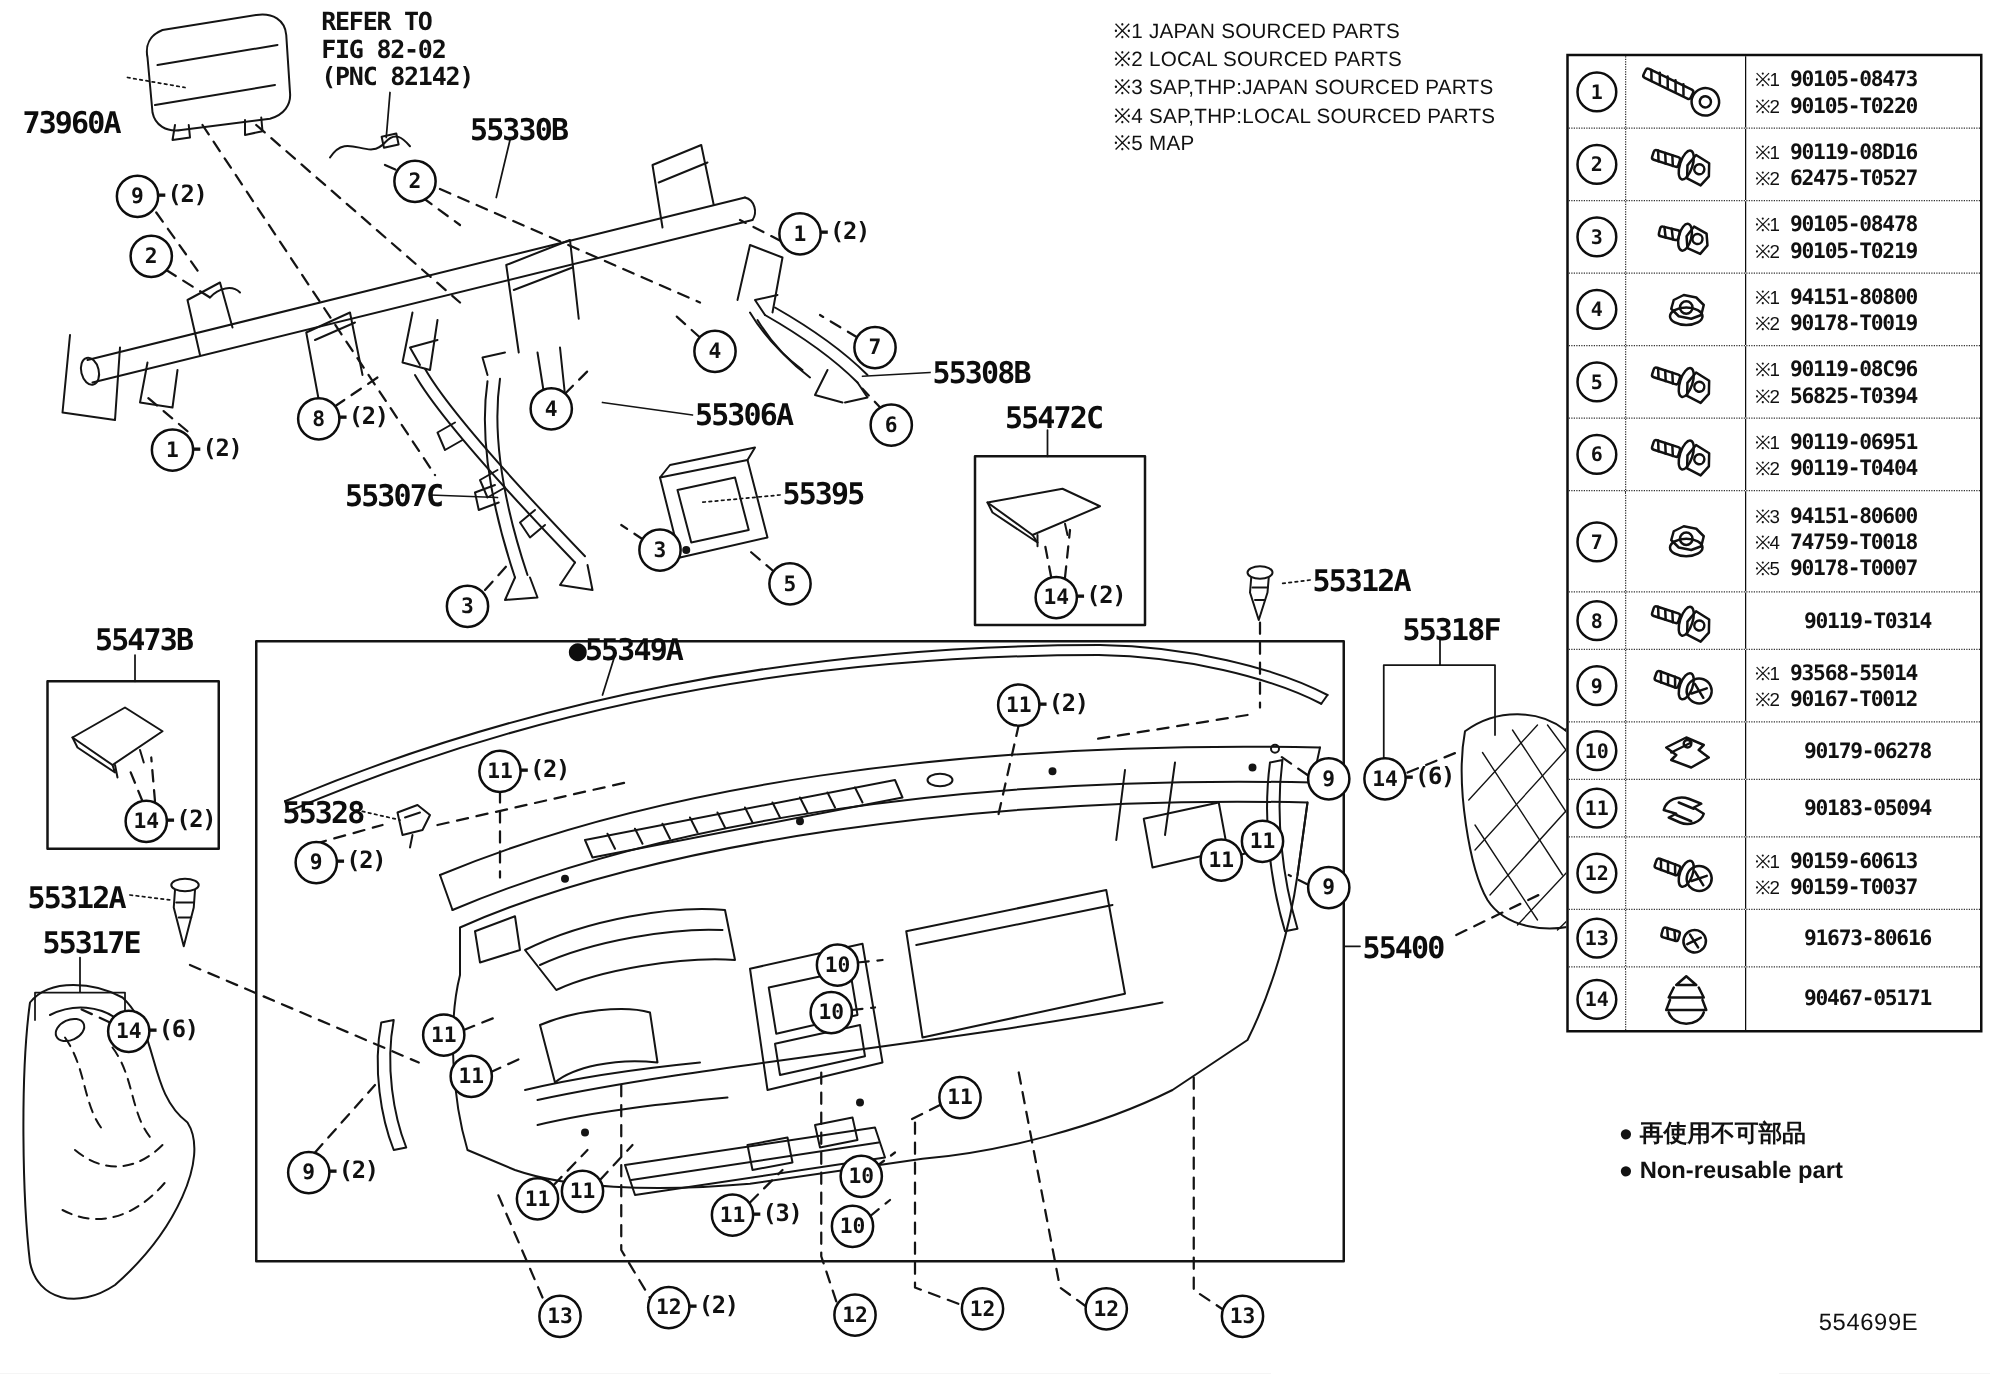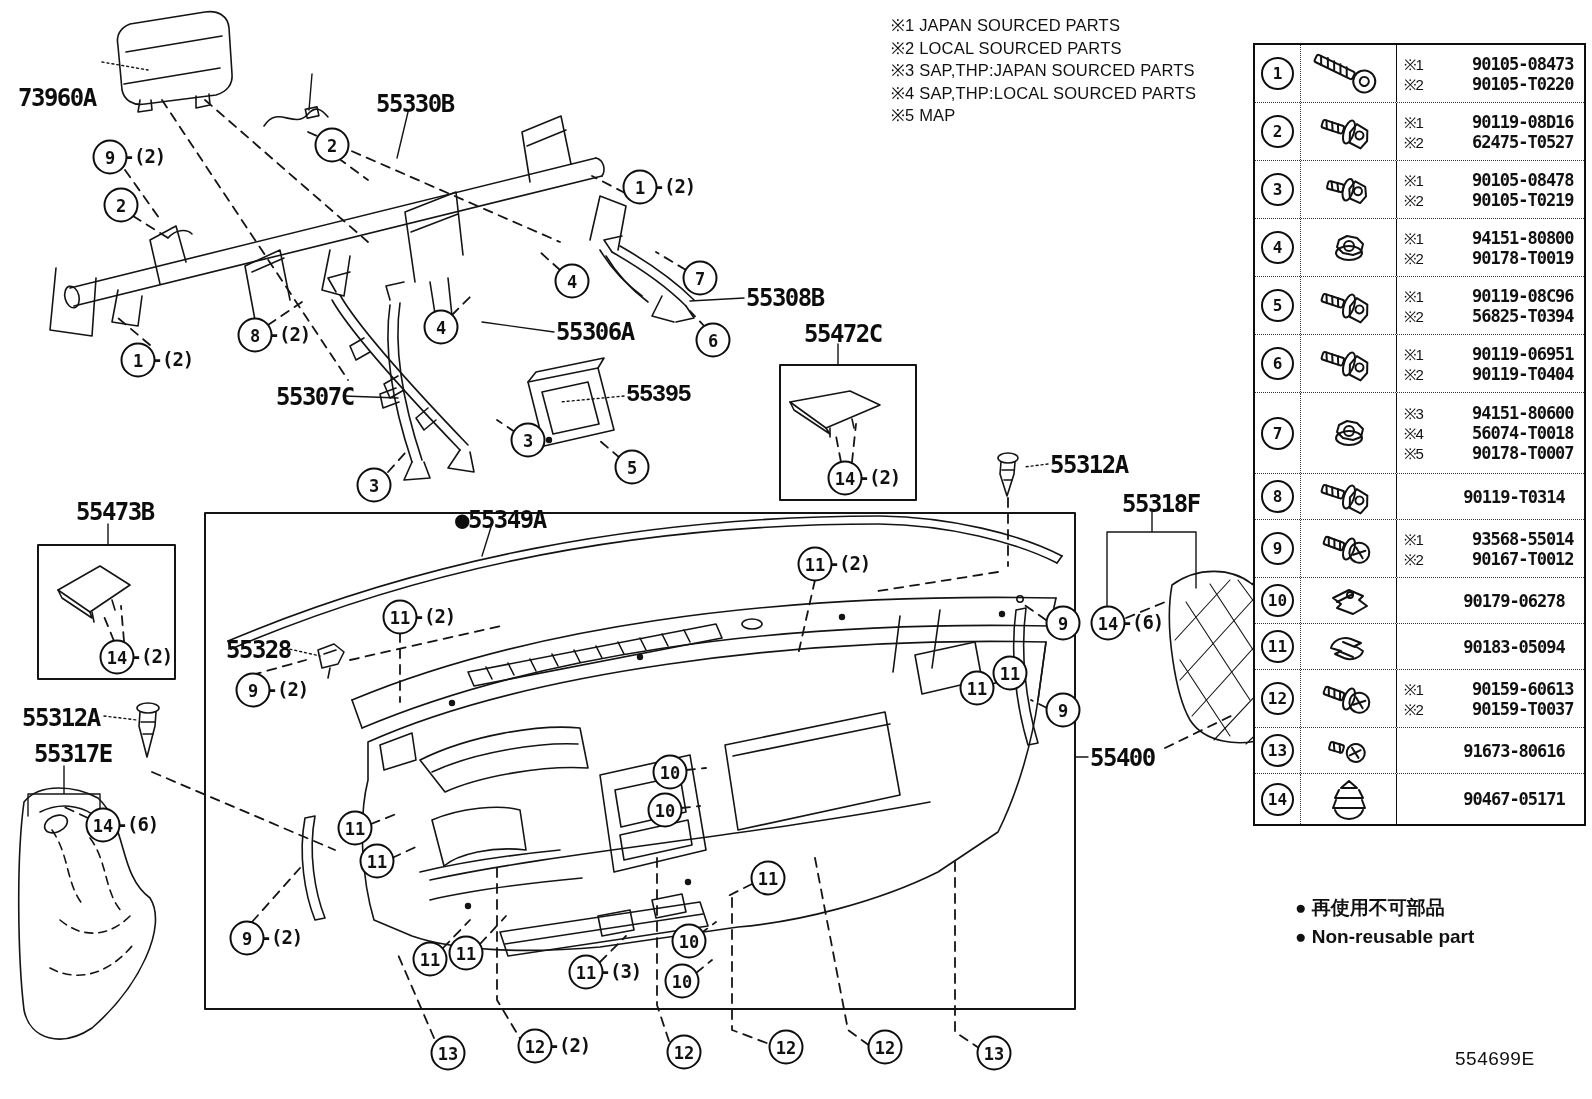--- a/index.html
+++ b/index.html
@@ -22,21 +22,21 @@
           background:#fff;}
   .trow{display:grid;grid-template-columns:46px 96px 1fr;border-top:1px dotted #333;}
   .trow:first-child{border-top:none;}
   .tc1{display:flex;align-items:center;justify-content:center;border-right:1px dotted #333;}
   .tc2{display:flex;align-items:center;justify-content:center;border-right:1px solid #0d0d0d;}
   .tc3{display:flex;flex-direction:column;justify-content:center;padding-left:7px;}
   .tco{width:29px;height:29px;border:2.2px solid #0d0d0d;border-radius:50%;display:flex;
        align-items:center;justify-content:center;font:bold 16px "DejaVu Sans Mono",monospace;}
   .pline{display:flex;align-items:baseline;line-height:20px;}
   .pline .note{font:15px "Liberation Sans",sans-serif;width:28px;flex:none;letter-spacing:-1px;}
-  .pline .pn{font:bold 17px "DejaVu Sans Mono",monospace;letter-spacing:-1px;margin-left:40px;}
+  .pline .pn{font:bold 17px "DejaVu Sans Mono",monospace;letter-spacing:-1px;}
   .pline.solo{justify-content:center;}
   .lines-1{height:45px;} .lines-2{height:57px;} .lines-3{height:80px;} .lines-1.tall{height:50px;}
   .nonre{position:absolute;left:1295px;top:893px;font:19px "Liberation Sans",sans-serif;
          line-height:29px;font-weight:bold;}
   .figcode{position:absolute;left:1455px;top:1048px;font:19px "Liberation Sans",sans-serif;
            letter-spacing:.5px;}
 </style>
 </head>
 <body>
 
@@ -284,34 +284,37 @@
       <circle cx="468" cy="906" r="2.4" fill="#141414"></circle>
       <circle cx="688" cy="882" r="2.4" fill="#141414"></circle>
     </g>
 
     <g>
       <path d="M318,650 L334,644 L344,652 L338,664 L322,668 Z"></path>
       <path d="M324,654 L336,650 M330,668 L328,678"></path>
     </g>
   </svg>
 
+  <div class="refer">REFER TO
+FIG 82-02
+(PNC 82142)</div>
   <div class="legend" id="legend">
       <div>※1 JAPAN SOURCED PARTS</div>
       <div>※2 LOCAL SOURCED PARTS</div>
       <div>※3 SAP,THP:JAPAN SOURCED PARTS</div>
       <div>※4 SAP,THP:LOCAL SOURCED PARTS</div>
       <div>※5 MAP</div>
     </div>
   <div id="labels">
       <div class="plabel" style="left: 18px; top: 52px; margin-top: 32px;">73960A</div>
       <div class="plabel" style="left: 376px; top: 90px;">55330B</div>
       <div class="plabel" style="left: 746px; top: 284px;">55308B</div>
       <div class="plabel" style="left: 556px; top: 318px;">55306A</div>
       <div class="plabel" style="left: 276px; top: 383px; text-align: right;">55307C</div>
-      <div class="plabel" style="left: 626px; top: 381px; font-family: Liberation Mono, monospace;">55395</div>
+      <div class="plabel" style="left: 626px; top: 381px;">55395</div>
       <div class="plabel" style="left: 804px; top: 320px;">55472C</div>
       <div class="plabel" style="left: 76px; top: 498px; text-align: center;">55473B</div>
       <div class="plabel" style="left: 22px; top: 704px;">55312A</div>
       <div class="plabel" style="left: 34px; top: 740px;">55317E</div>
       <div class="plabel" style="left: 1050px; top: 451px;">55312A</div>
       <div class="plabel" style="left: 1122px; top: 490px;">55318F</div>
       <div class="plabel" style="left: 1090px; top: 744px;">55400</div>
       <div class="plabel" style="left: 455px; top: 506px;">●55349A</div>
       <div class="plabel" style="left: 226px; top: 636px;">55328</div>
     </div>
@@ -618,21 +621,21 @@
             <circle cx="26" cy="18" r="5"></circle>
           </svg>
         </div>
         <div class="tc3">
           <div class="pline">
             <span class="note">※3</span>
             <span class="pn">94151-80600</span>
           </div>
           <div class="pline">
             <span class="note">※4</span>
-            <span class="pn">56074-T0018</span>
+            <span class="pn">74759-T0018</span>
           </div>
           <div class="pline">
             <span class="note">※5</span>
             <span class="pn">90178-T0007</span>
           </div>
         </div>
       </div>
       <div class="trow lines-1">
         <div class="tc1">
           <div class="tco">8</div>

